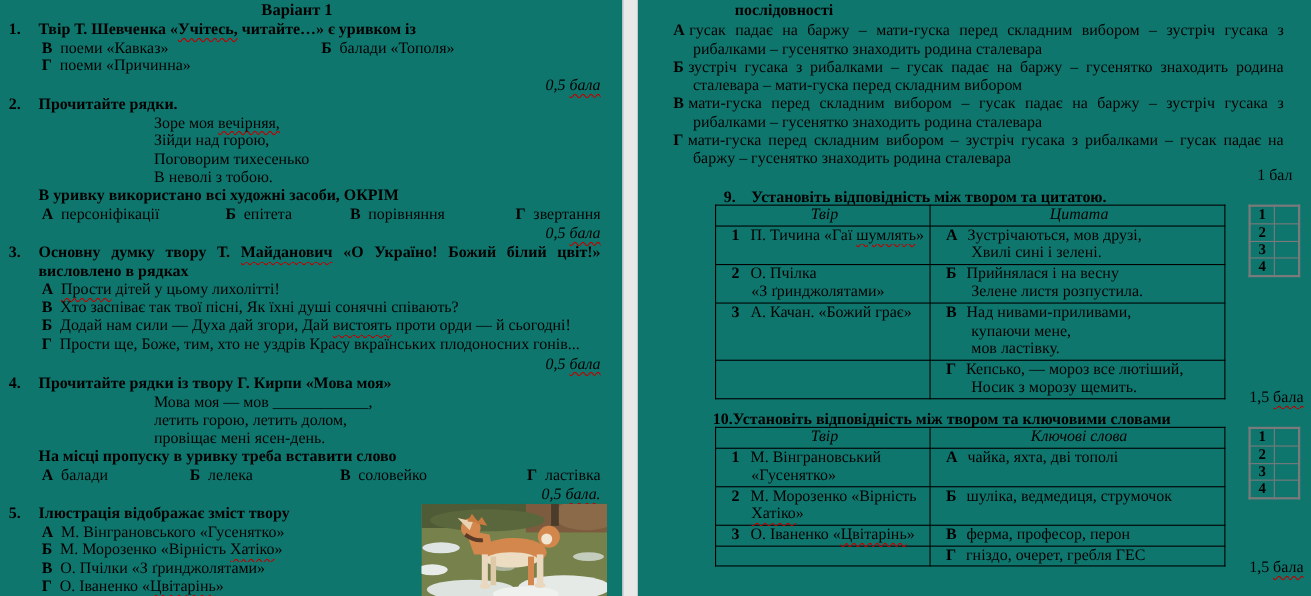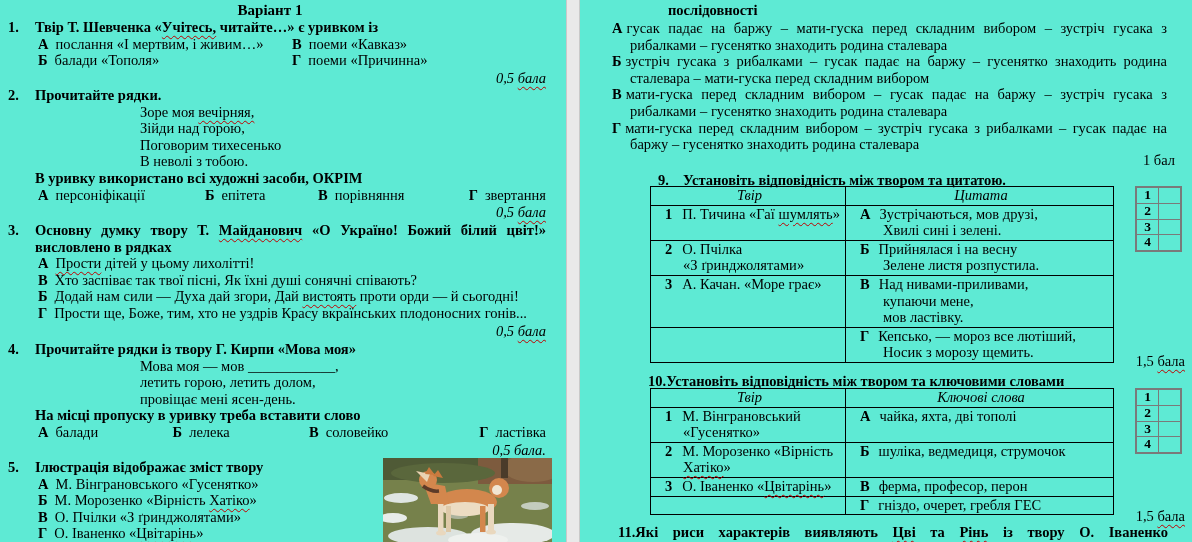--- a/index.html
+++ b/index.html
@@ -2,21 +2,21 @@
 <html><head>
 <meta charset="utf-8">
 <style>
   html,body{margin:0;padding:0;}
   body{
     width:1192px;height:542px;overflow:hidden;position:relative;
     background:#ffffff;color:#000;
     font-family:"Liberation Serif","DejaVu Serif",serif;
     font-size:14.5px;line-height:16.6px;
   }
-  .pg{position:absolute;top:0;height:542px;background:#5eead4;}
+  .pg{position:absolute;top:0;height:542px;background:#0f766e;}
   .pg-l{left:0;width:566px;}
   .sep{position:absolute;top:0;left:566px;width:14px;height:542px;background:#e9e9e9;
        border-left:1px solid #c9c9c9;border-right:1px solid #c9c9c9;box-sizing:border-box;}
   .pg-r{left:580px;width:612px;}
   .title{position:absolute;top:2px;left:0;width:540px;text-align:center;font-weight:bold;font-size:15px;}
   .q{position:absolute;left:0;width:566px;box-sizing:border-box;padding-left:35px;padding-right:20px;}
   .qn{position:absolute;left:8px;top:0;font-weight:bold;}
   .stem{font-weight:bold;}
   .just{text-align:justify;}
   .sq{text-decoration:underline;text-decoration-style:wavy;text-decoration-color:#c00000;text-decoration-thickness:1px;text-underline-offset:3px;}
@@ -49,21 +49,20 @@
 <body>
 
 <div class="pg pg-l">
 
   <div class="title">Варіант 1</div>
 
   <div class="q" style="top:19px;">
     <span class="qn">1.</span>
     <div class="stem"><span>Твір Т. Шевченка «</span><span class="sq">Учітесь,</span><span> читайте…» є уривком із</span></div>
     <div class="optgrid">
-      <div><span class="letter">А</span><span>послання «І мертвим, і живим…»</span></div>
       <div><span class="letter">В</span><span>поеми «Кавказ»</span></div>
       <div><span class="letter">Б</span><span>балади «Тополя»</span></div>
       <div><span class="letter">Г</span><span>поеми «Причинна»</span></div>
     </div>
     <div class="score"><span>0,5 </span><span class="sq">бала</span></div>
   </div>
 
   <div class="q" style="top:87px;">
     <span class="qn">2.</span>
     <div class="stem">Прочитайте рядки.</div>
@@ -194,21 +193,21 @@
             <div class="hang"><span class="num">2</span><span>О. Пчілка</span></div>
             <div class="contL">«З ґринджолятами»</div>
           </td>
       <td>
             <div class="hang"><span class="letter">Б</span><span>Прийнялася і на весну</span></div>
             <div class="cont">Зелене листя розпустила.</div>
           </td>
     </tr>
     <tr style="height:49px;">
       <td>
-            <div class="hang"><span class="num">3</span><span>А. Качан. «Море грає»</span></div>
+            <div class="hang"><span class="num">3</span><span>А. Качан. «Божий грає»</span></div>
           </td>
       <td>
             <div class="hang"><span class="letter">В</span><span>Над нивами-приливами,</span></div>
             <div class="cont">купаючи мене,</div>
             <div class="cont">мов ластівку.</div>
           </td>
     </tr>
     <tr style="height:30px;">
       <td></td>
       <td>
@@ -305,15 +304,14 @@
         </tr>
     <tr>
           <td>4</td>
           <td></td>
         </tr>
   </tbody>
     </table>
 
   <div class="scoreR" style="top:508px;right:7px;"><span>1,5 </span><span class="sq">бала</span></div>
 
-  <div class="q11"><span>11.</span><span>Які риси характерів виявляють </span><span class="sq">Цві</span><span> та </span><span class="sq">Рінь</span><span> із твору О. Іваненко</span></div>
 
 </div>
 
 </body></html>

